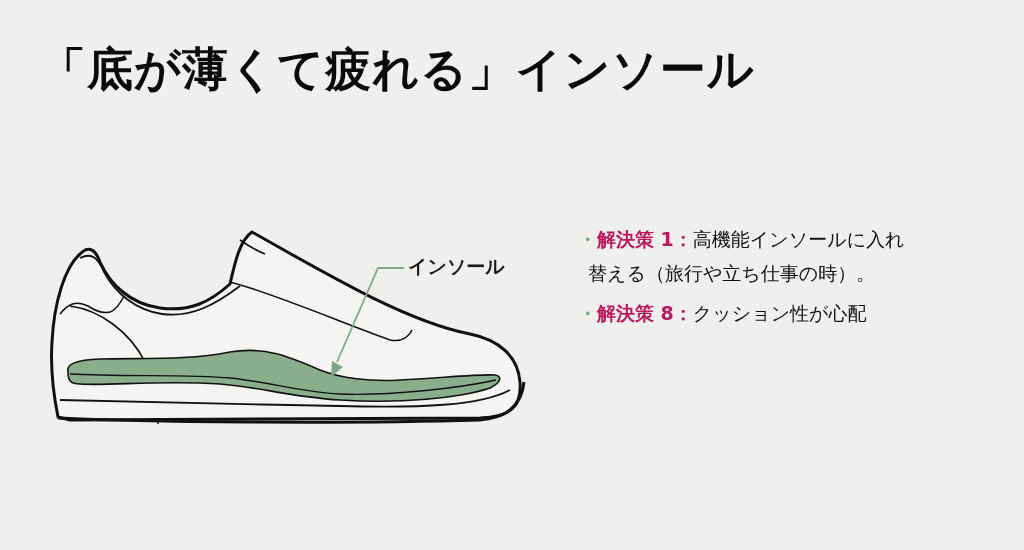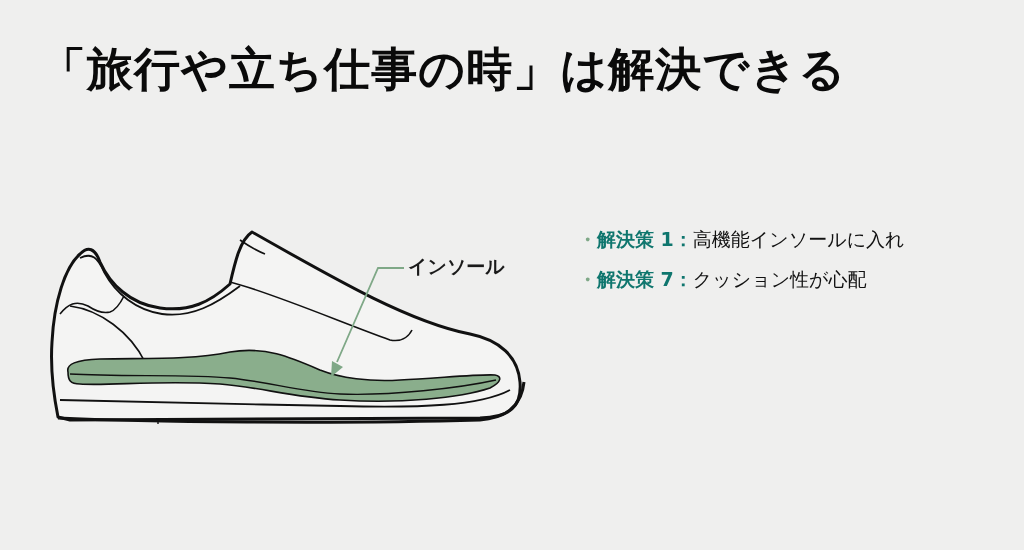--- a/index.html
+++ b/index.html
@@ -65,28 +65,28 @@
     }
     .solution .line2 {
       display: block;
       padding-left: 10px;
     }
     .bullet {
       color: #7fa887;
       font-weight: bold;
     }
     .sol-label {
-      color: #0f766e;
+      color: #be185d;
       font-weight: bold;
     }
   </style>
 </head>
 <body>
 
-<h1 class="title">「旅行や立ち仕事の時」は解決できる</h1>
+<h1 class="title">「底が薄くて疲れる」インソール</h1>
 
 <div class="illustration">
   <svg width="490" height="210" viewBox="0 0 490 210" xmlns="http://www.w3.org/2000/svg">
 
     <path d="M18 195
              C14 175, 10 150, 12 120
              C14 80, 25 45, 40 32
              C48 24, 55 26, 60 40
              C70 62, 90 82, 120 86
              C150 90, 170 80, 190 62
@@ -127,18 +127,19 @@
     <polygon points="291,155 292,139 303,145" fill="#7fa887"></polygon>
   </svg>
 </div>
 
 <div class="callout-label">インソール</div>
 
 <div class="panel">
 
   <p class="solution">
     <span class="bullet">・</span><span class="sol-label">解決策 1：</span><span>高機能インソールに入れ</span>
+    <span class="line2">替える（旅行や立ち仕事の時）。</span>
   </p>
 
   <p class="solution">
-    <span class="bullet">・</span><span class="sol-label">解決策 7：</span><span>クッション性が心配</span>
+    <span class="bullet">・</span><span class="sol-label">解決策 8：</span><span>クッション性が心配</span>
   </p>
 </div>
 
 </body></html>

